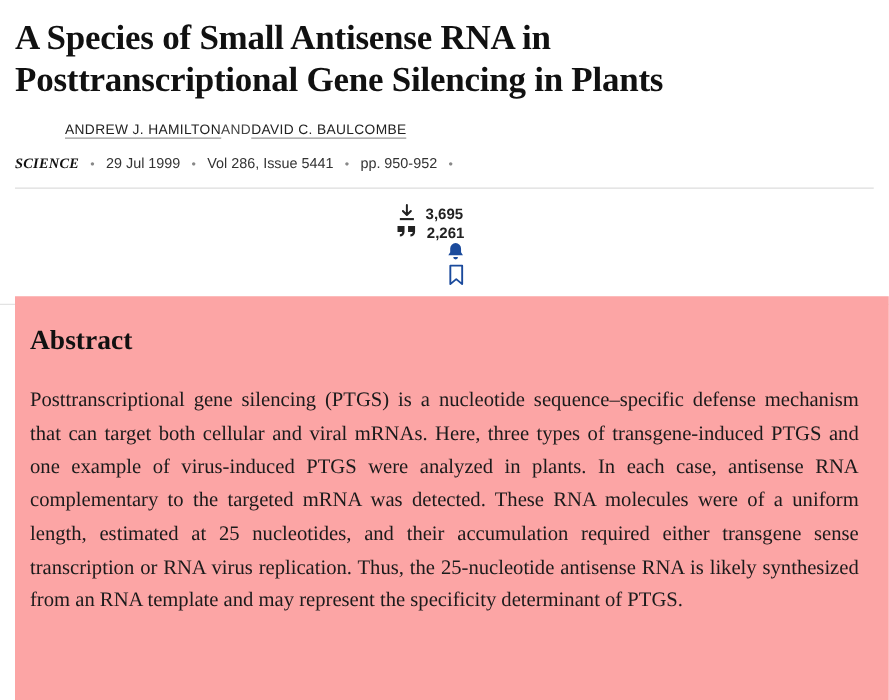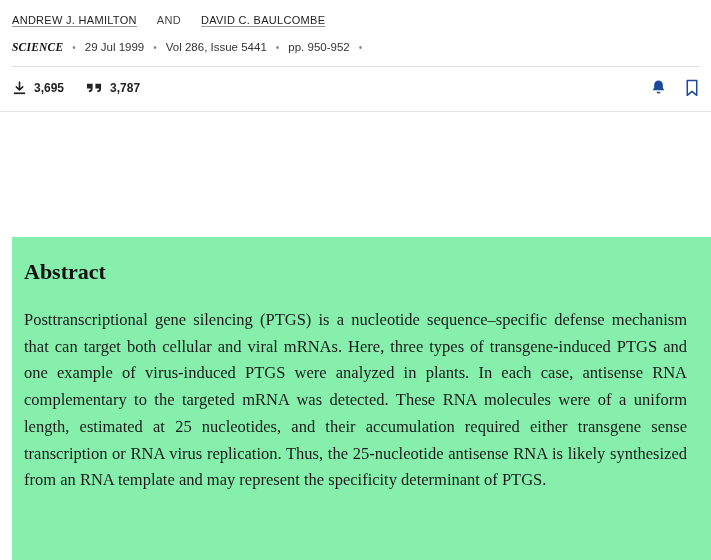--- a/index.html
+++ b/index.html
@@ -34,21 +34,22 @@
     max-width: 660px;
   }
   .authors {
     font-size: 11px;
     letter-spacing: 0.3px;
     color: #333333;
     margin-bottom: 14px;
     display: flex;
     align-items: baseline;
     flex-wrap: wrap;
-    gap: 20px;
+    gap: 0;
+    margin-left: 40px;
   }
   .author-name {
     text-transform: uppercase;
     border-bottom: 1px solid #999999;
     color: #222222;
     cursor: pointer;
   }
   .author-and {
     text-transform: uppercase;
     color: #444444;
@@ -85,20 +86,21 @@
     color: #1a4a9c;
     border-bottom: 1px solid #9ab0d4;
     font-size: 11px;
     cursor: pointer;
   }
   .metrics-bar {
     display: flex;
     align-items: center;
     padding: 12px 12px 14px 12px;
     border-bottom: 1px solid #e3e3e3;
+    flex-direction: column;
   }
   .metric {
     display: flex;
     align-items: center;
     margin-right: 22px;
     cursor: pointer;
   }
   .metric .num {
     font-size: 12px;
     font-weight: 700;
@@ -111,21 +113,21 @@
     cursor: pointer;
     display: flex;
     align-items: center;
   }
   .abstract-panel {
     position: absolute;
     left: 12px;
     right: 0;
     top: 237px;
     bottom: 0;
-    background: #86efac;
+    background: #fca5a5;
     padding: 22px 24px 0 12px;
     box-sizing: border-box;
   }
   .abstract-title {
     font-family: "Liberation Serif", serif;
     font-size: 22px;
     font-weight: 700;
     color: #111111;
     margin: 0 0 22px 0;
   }
@@ -140,20 +142,21 @@
   }
   svg { display: block; }
 </style>
 </head>
 <body>
 
 <div class="page">
 
   <div class="article-head">
 
+    <h1 class="title">A Species of Small Antisense RNA in Posttranscriptional Gene Silencing in Plants</h1>
 
     <div class="authors">
       <span class="author-name">ANDREW J. HAMILTON</span>
       <span class="author-and">AND</span>
       <span class="author-name">DAVID C. BAULCOMBE</span>
     </div>
 
     <div class="pubinfo">
       <span class="journal">SCIENCE</span>
       <span class="dot">•</span>
@@ -179,21 +182,21 @@
       <span class="num">3,695</span>
     </div>
 
     <div class="metric">
       <span>
         <svg width="17" height="15" viewBox="0 0 18 16">
           <path d="M1 3 h6 v5 a4 4 0 0 1 -4 4 v-2 a2 2 0 0 0 2 -2 h-4 z" fill="#222"></path>
           <path d="M10 3 h6 v5 a4 4 0 0 1 -4 4 v-2 a2 2 0 0 0 2 -2 h-4 z" fill="#222"></path>
         </svg>
       </span>
-      <span class="num">3,787</span>
+      <span class="num">2,261</span>
     </div>
 
     <div class="spacer"></div>
 
     <div class="action-icon">
       <span>
         <svg width="17" height="18" viewBox="0 0 18 19">
           <path d="M9 1.5 a4.6 4.6 0 0 0 -4.6 4.6 v3.2 l-1.6 2.6 h12.4 l-1.6 -2.6 v-3.2 A4.6 4.6 0 0 0 9 1.5 z" fill="#1a4a9c"></path>
           <path d="M7 13.4 a2 2 0 0 0 4 0 z" fill="#1a4a9c"></path>
         </svg>

